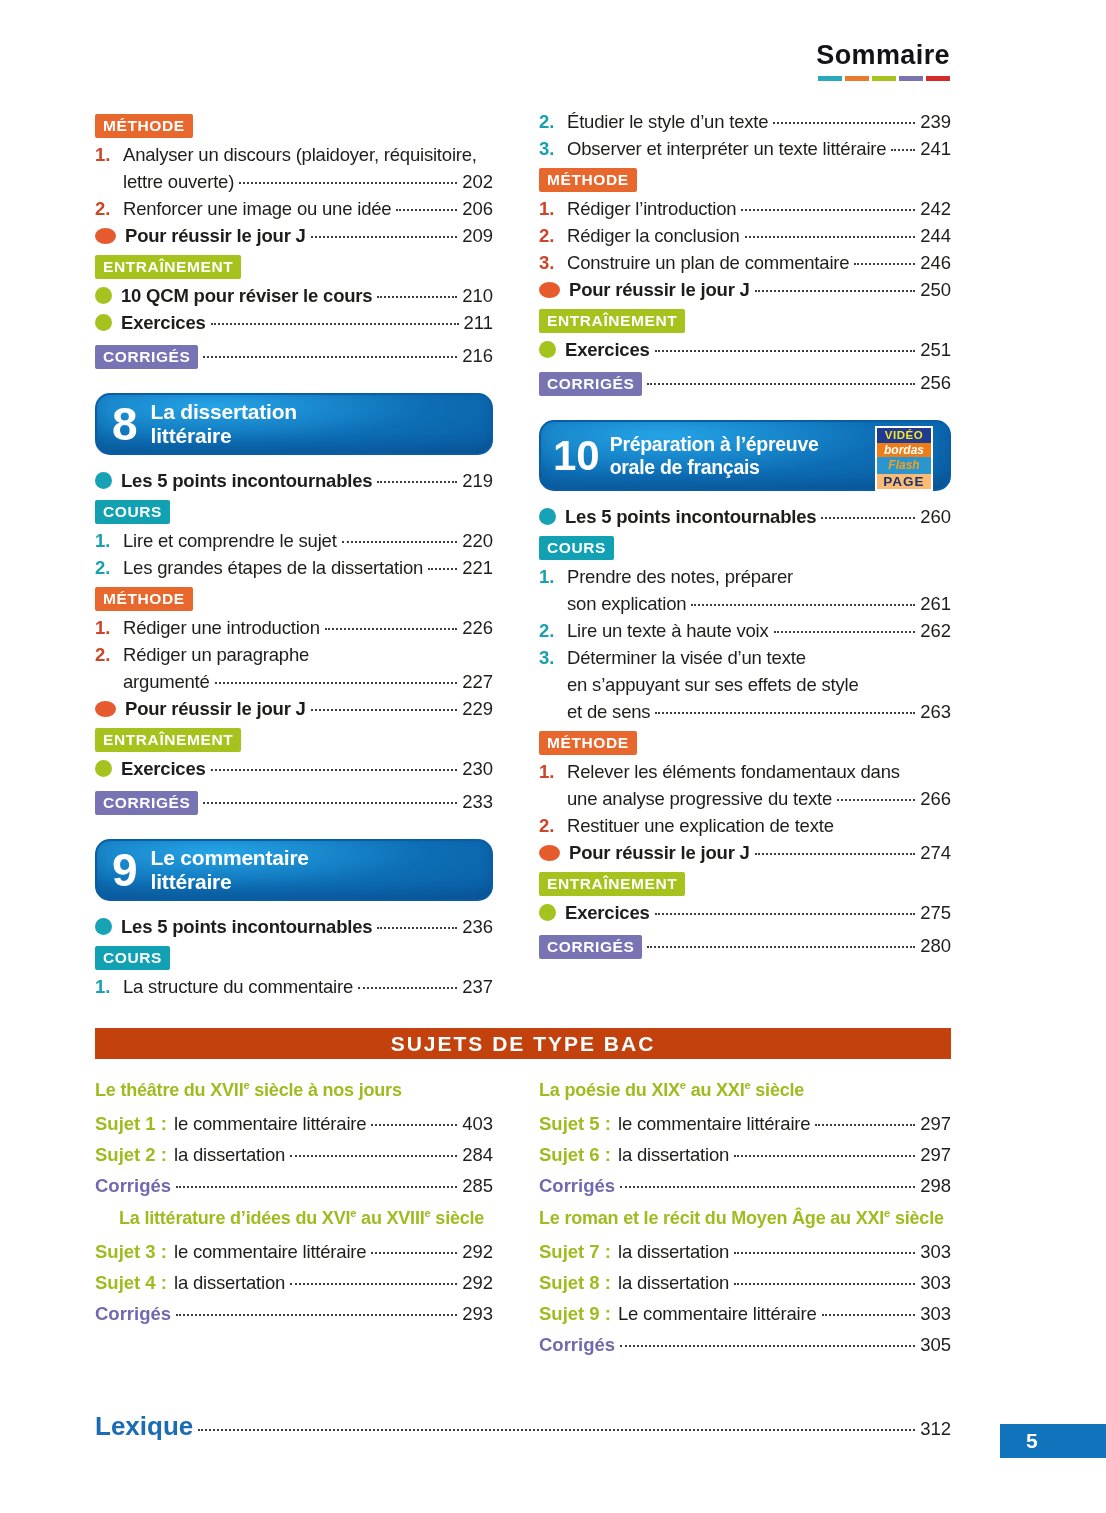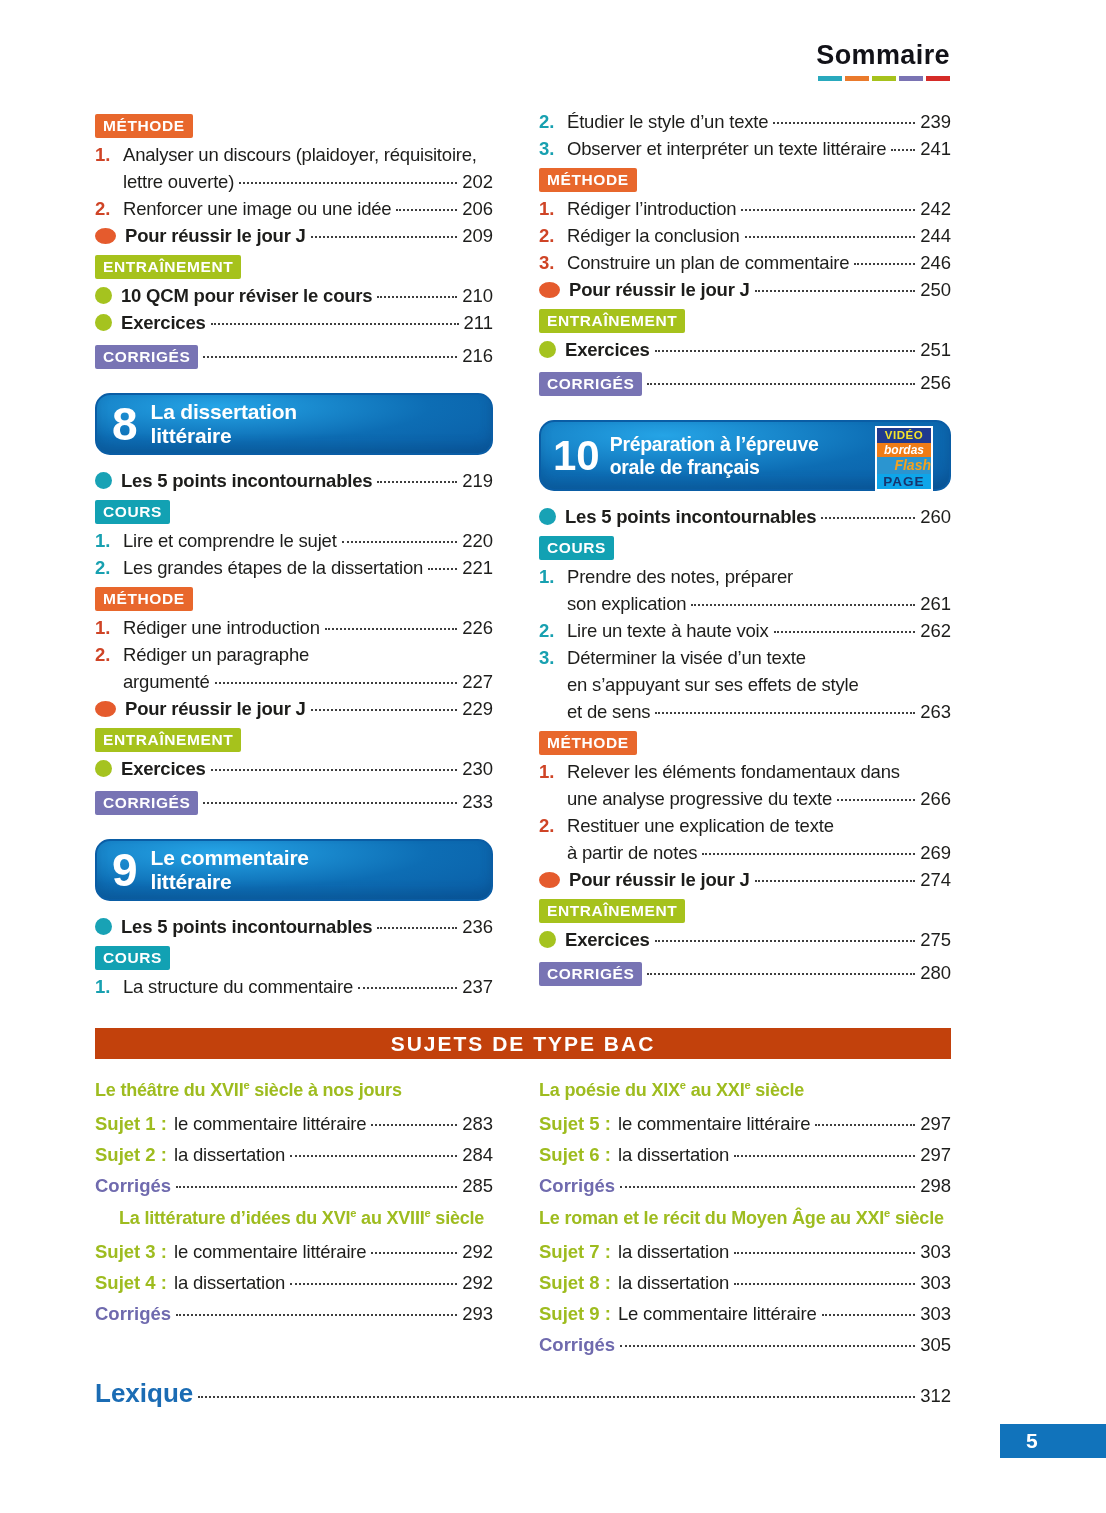--- a/index.html
+++ b/index.html
@@ -47,39 +47,39 @@
   .chapter.tall { height:71px; }
   .chapter.tall .ch-num { font-size:42px; padding:0 10px 0 12px; }
   .chapter.tall .ch-title { font-size:19.5px; letter-spacing:-0.3px; }
 
   
   .vbadge { position:absolute; right:16px; top:4px; width:58px; border:2px solid #fff;
             background:#fff; display:flex; flex-direction:column; text-align:center; }
   .vbadge .strip { display:block; font-weight:bold; white-space:nowrap; overflow:hidden; }
   .vbadge .s0 { font-size:11.5px; line-height:15px; letter-spacing:.5px; }
   .vbadge .s1 { font-size:12px;   line-height:14px; font-style:italic; }
-  .vbadge .s2 { font-size:14px;   line-height:17px; font-style:italic;text-align:right; }
+  .vbadge .s2 { font-size:12px;   line-height:17px; font-style:italic; }
   .vbadge .s3 { font-size:13.5px; line-height:15px; letter-spacing:1px; }
 
   
   .sujets-banner { margin-top:28px; height:31px; line-height:31px; text-align:center;
                    color:#fff; font-weight:bold; font-size:21px; letter-spacing:2px; }
   .sujets-cols { display:flex; gap:46px; margin-top:14px; align-items:flex-start; }
   .scol-left  { flex:0 0 398px; width:398px; }
   .scol-right { flex:0 0 412px; width:412px; }
   .sheading { font-weight:bold; font-size:18px; line-height:27px; margin:4px 0 4px;
               white-space:nowrap; letter-spacing:-0.2px; }
   .srow { display:flex; align-items:baseline; line-height:31px; font-size:18.5px; white-space:nowrap; }
   .sujet-label { font-weight:bold; margin-right:7px; }
   .scorr { font-weight:bold; }
   sup { font-size:.62em; vertical-align:super; line-height:0; }
 
   
   .lexique { display:flex; align-items:baseline; margin-top:18px; }
-  .lex-label { font-weight:bold; font-size:26px; }
+  .lex-label { font-weight:bold; font-size:26px;margin-top:33px; }
   .lexique .leader { border-bottom-width:2px; }
   .page-tab { position:absolute; top:1424px; right:0; width:106px; height:34px;
               color:#fff; font-weight:bold; font-size:21px; line-height:34px; padding-left:26px; }
 </style>
 </head>
 <body>
 
 <div class="page">
 
   <div class="header">
@@ -277,21 +277,21 @@
             <span class="leader"></span>
             <span class="pg">256</span>
           </div>
           <div class="chapter tall">
             <span class="ch-num">10</span>
             <span class="ch-title">Préparation à l’épreuve<br>orale de français</span>
             <span class="vbadge">
               <span class="strip s0" style="background: rgb(32, 58, 143); color: rgb(245, 227, 43);">VIDÉO</span>
               <span class="strip s1" style="background: rgb(240, 124, 22); color: rgb(255, 255, 255);">bordas</span>
               <span class="strip s2" style="background: rgb(43, 149, 208); color: rgb(245, 161, 28);">Flash</span>
-              <span class="strip s3" style="background: #0ea5e9; color: rgb(23, 53, 109);">PAGE</span>
+              <span class="strip s3" style="background: #fdba74; color: rgb(23, 53, 109);">PAGE</span>
             </span>
           </div>
           <div class="row">
             <span class="bullet teal" style="background: rgb(24, 162, 181);"></span>
             <span class="txt bold">Les 5 points incontournables</span>
             <span class="leader"></span>
             <span class="pg">260</span>
           </div>
           <div class="badge-row">
             <span class="badge" style="background: rgb(18, 161, 179);">COURS</span>
@@ -331,25 +331,20 @@
             <span class="txt">Relever les éléments fondamentaux dans</span>
           </div>
           <div class="row ind">
             <span class="txt">une analyse progressive du texte</span>
             <span class="leader"></span>
             <span class="pg">266</span>
           </div>
           <div class="row">
             <span class="num" style="color: rgb(207, 68, 38);">2.</span>
             <span class="txt">Restituer une explication de texte</span>
-          </div>
-          <div class="row ind">
-            <span class="txt">à partir de notes</span>
-            <span class="leader"></span>
-            <span class="pg">269</span>
           </div>
           <div class="row">
             <span class="bullet orange" style="background: rgb(229, 91, 45);"></span>
             <span class="txt bold">Pour réussir le jour J</span>
             <span class="leader"></span>
             <span class="pg">274</span>
           </div>
           <div class="badge-row">
             <span class="badge" style="background: rgb(166, 194, 28);">ENTRAÎNEMENT</span>
           </div>
@@ -369,21 +364,21 @@
 
     <div class="sujets-banner" style="background: #c2410c;">SUJETS DE TYPE BAC</div>
 
     <div class="sujets-cols">
       <div class="scol scol-left">
           <div class="sheading" style="color: rgb(158, 188, 31);">Le théâtre du XVII<sup>e</sup> siècle à nos jours</div>
           <div class="srow">
             <span class="sujet-label" style="color: rgb(158, 188, 31);">Sujet 1 :</span>
             <span class="txt">le commentaire littéraire</span>
             <span class="leader"></span>
-            <span class="pg">283</span>
+            <span class="pg">403</span>
           </div>
           <div class="srow">
             <span class="sujet-label" style="color: rgb(158, 188, 31);">Sujet 2 :</span>
             <span class="txt">la dissertation</span>
             <span class="leader"></span>
             <span class="pg">284</span>
           </div>
           <div class="srow">
             <span class="scorr" style="color: rgb(111, 106, 174);">Corrigés</span>
             <span class="leader"></span>

